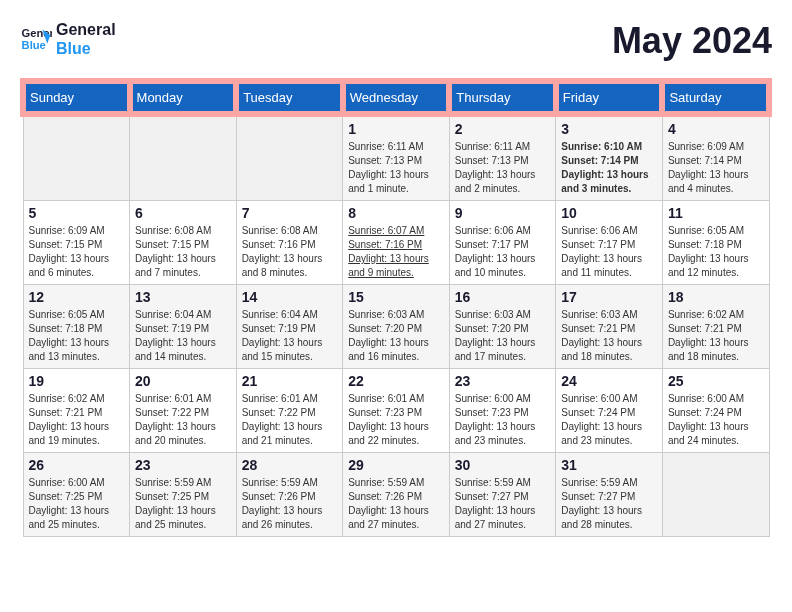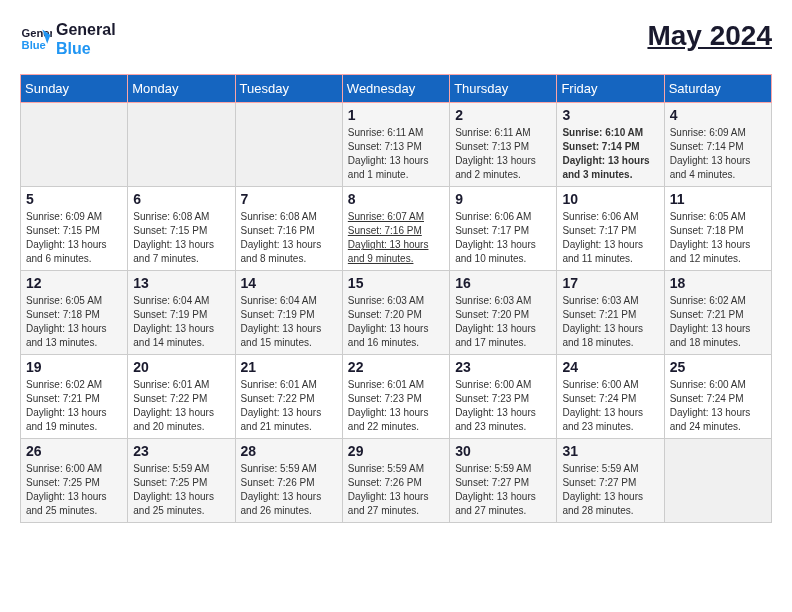--- a/index.html
+++ b/index.html
@@ -22,42 +22,41 @@
       gap: 4px;
     }
     .logo-icon {
       width: 32px;
       height: 32px;
     }
     .title-block {
       text-align: right;
     }
     .main-title {
-      font-size: 28px;
+      font-size: 36px;
       font-weight: bold;
       color: #1a1a2e;
-      text-decoration: underline;
     }
     .subtitle {
       font-size: 16px;
       color: #444;
     }
     table {
       width: 100%;
       border-collapse: collapse;
       font-size: 11px;
     }
     thead tr th {
       background-color: #1565C0;
       color: #fff;
       padding: 6px 4px;
       text-align: left;
       font-size: 13px;
       font-weight: normal;
-      border: 1px solid #fca5a5;
+      border: 6px solid #fca5a5;
       margin-top: 24px;
     }
     tbody tr td {
       border: 1px solid #ccc;
       padding: 4px 5px;
       vertical-align: top;
       width: calc(100% / 7);
       min-height: 80px;
     }
     tbody tr:nth-child(odd) td {

